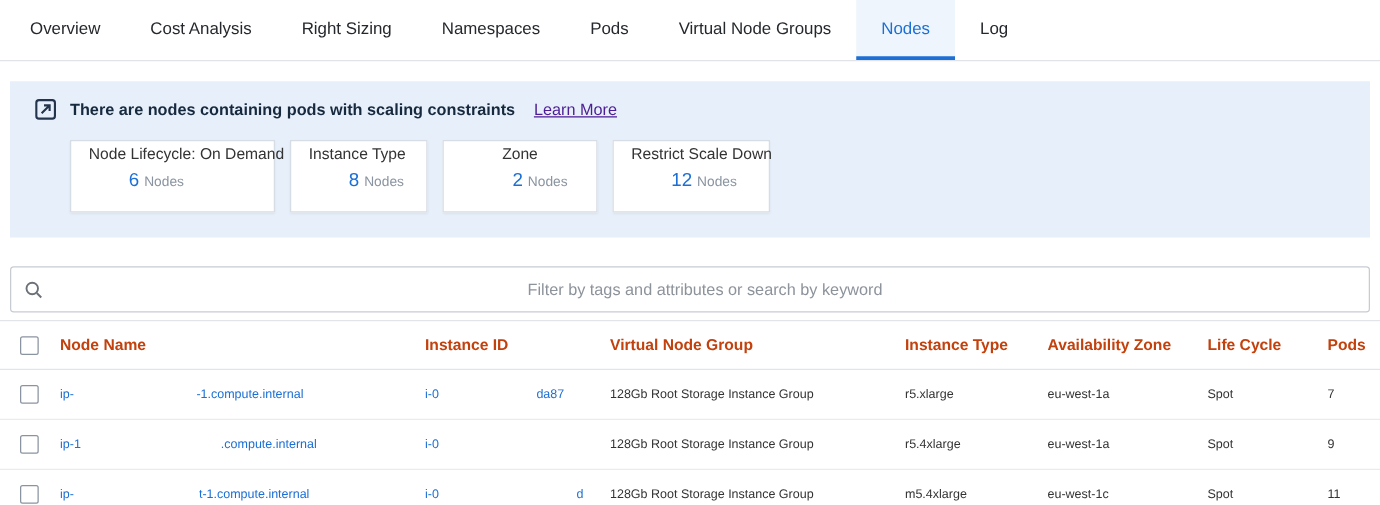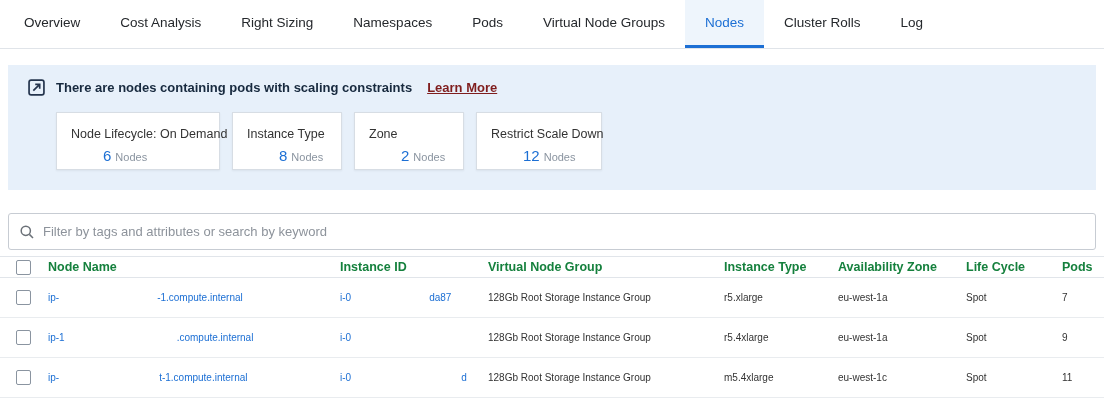--- a/index.html
+++ b/index.html
@@ -43,43 +43,43 @@
   }
   .banner-msg {
     display: flex;
     align-items: center;
     gap: 11px;
     font-size: 13px;
     font-weight: 700;
     color: #17293e;
   }
   .banner-msg .learn-more {
-    color: #7f1d1d;
-    font-weight: 700;
+    color: #4c1d95;
+    font-weight: 400;
     text-decoration: underline;
     margin-left: 4px;
     cursor: pointer;
   }
   .cards {
     display: flex;
     gap: 12px;
     margin-top: 16px;
     padding-left: 28px;
   }
   .card {
     background: #fff;
     border: 1px solid #d7dde4;
     box-shadow: 0 1px 2px rgba(0,0,0,0.06);
-    padding: 14px 14px;
+    padding: 3px 14px;
     height: 58px;
     cursor: pointer;
   }
   .card.w1 { width: 164px; }
   .card.w2 { width: 110px; }
-  .card.w3 { width: 110px; }
+  .card.w3 { width: 124px; text-align: center; }
   .card.w4 { width: 126px; }
   .card-title { font-size: 12.5px; color: #333; white-space: nowrap; }
   .card-count { margin-top: 6px; margin-left: 32px; }
   .card-count .num { color: #1c6fd4; font-size: 15px; }
   .card-count .unit { color: #8a94a0; font-size: 11px; margin-left: 4px; }
 
   
   .search {
     margin: 23px 8px 0 8px;
     height: 37px;
@@ -92,37 +92,38 @@
     background: #fff;
   }
   .search input {
     border: none;
     outline: none;
     flex: 1;
     font-size: 13px;
     color: #ec4899;
     font-family: "Liberation Sans", sans-serif;
     background: transparent;
+    text-align: center;
   }
   .search input::placeholder { color: #8d939b; }
 
   
   .table { margin-top: 6px; }
   .thead, .trow {
     display: grid;
     grid-template-columns: 48px 292px 148px 236px 114px 128px 96px 1fr;
     align-items: center;
   }
   .thead {
-    height: 22px;
+    height: 40px;
     border-top: 1px solid #e1e5ea;
     border-bottom: 1px solid #e1e5ea;
     font-size: 12.5px;
     font-weight: 700;
-    color: #15803d;
+    color: #c2410c;
   }
   .trow {
     height: 40px;
     border-bottom: 1px solid #e9ecef;
     font-size: 10px;
     color: #333;
   }
   .cb-cell { padding-left: 16px; display: flex; align-items: center; }
   .checkbox {
     width: 15px; height: 15px;
@@ -140,21 +141,20 @@
 <body>
 
 <nav class="tabs">
   <div class="tab">Overview</div>
   <div class="tab">Cost Analysis</div>
   <div class="tab">Right Sizing</div>
   <div class="tab">Namespaces</div>
   <div class="tab">Pods</div>
   <div class="tab">Virtual Node Groups</div>
   <div class="tab active">Nodes</div>
-  <div class="tab">Cluster Rolls</div>
   <div class="tab">Log</div>
 </nav>
 
 <section class="banner">
   <div class="banner-msg">
     <span style="display:inline-flex;">
       <svg width="17" height="17" viewBox="0 0 16 16" fill="none">
         <rect x="1" y="1" width="14" height="14" rx="2" stroke="#24344d" stroke-width="1.6"></rect>
         <path d="M5 11 L10.5 5.5 M6.8 5 H11 V9.2" stroke="#24344d" stroke-width="1.6" fill="none"></path>
       </svg>

